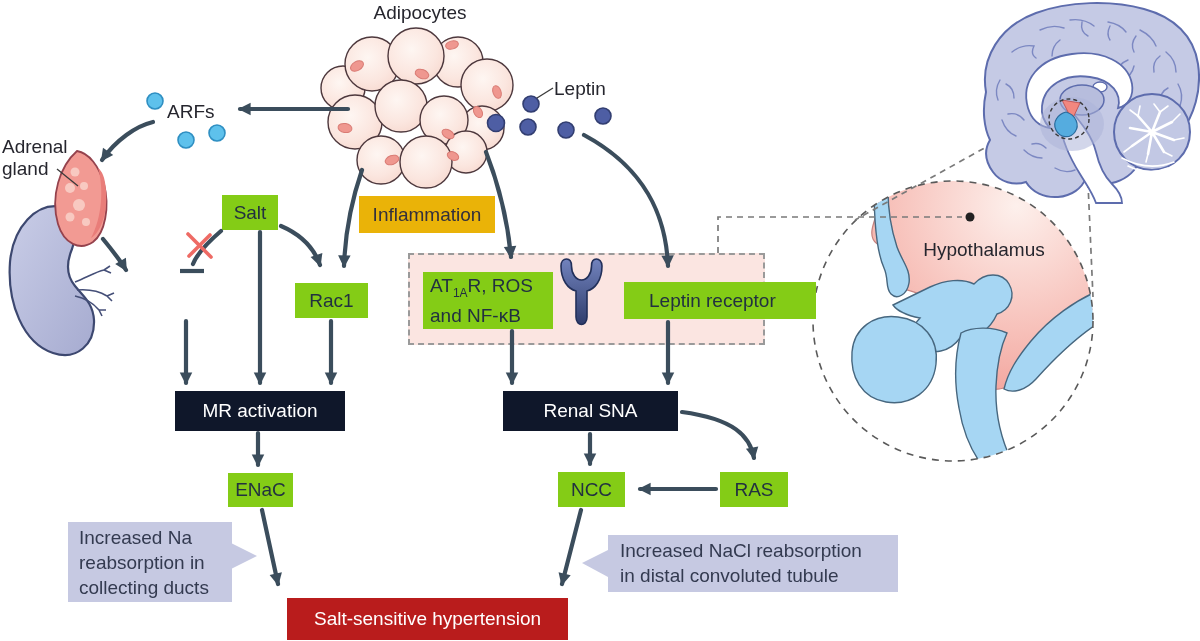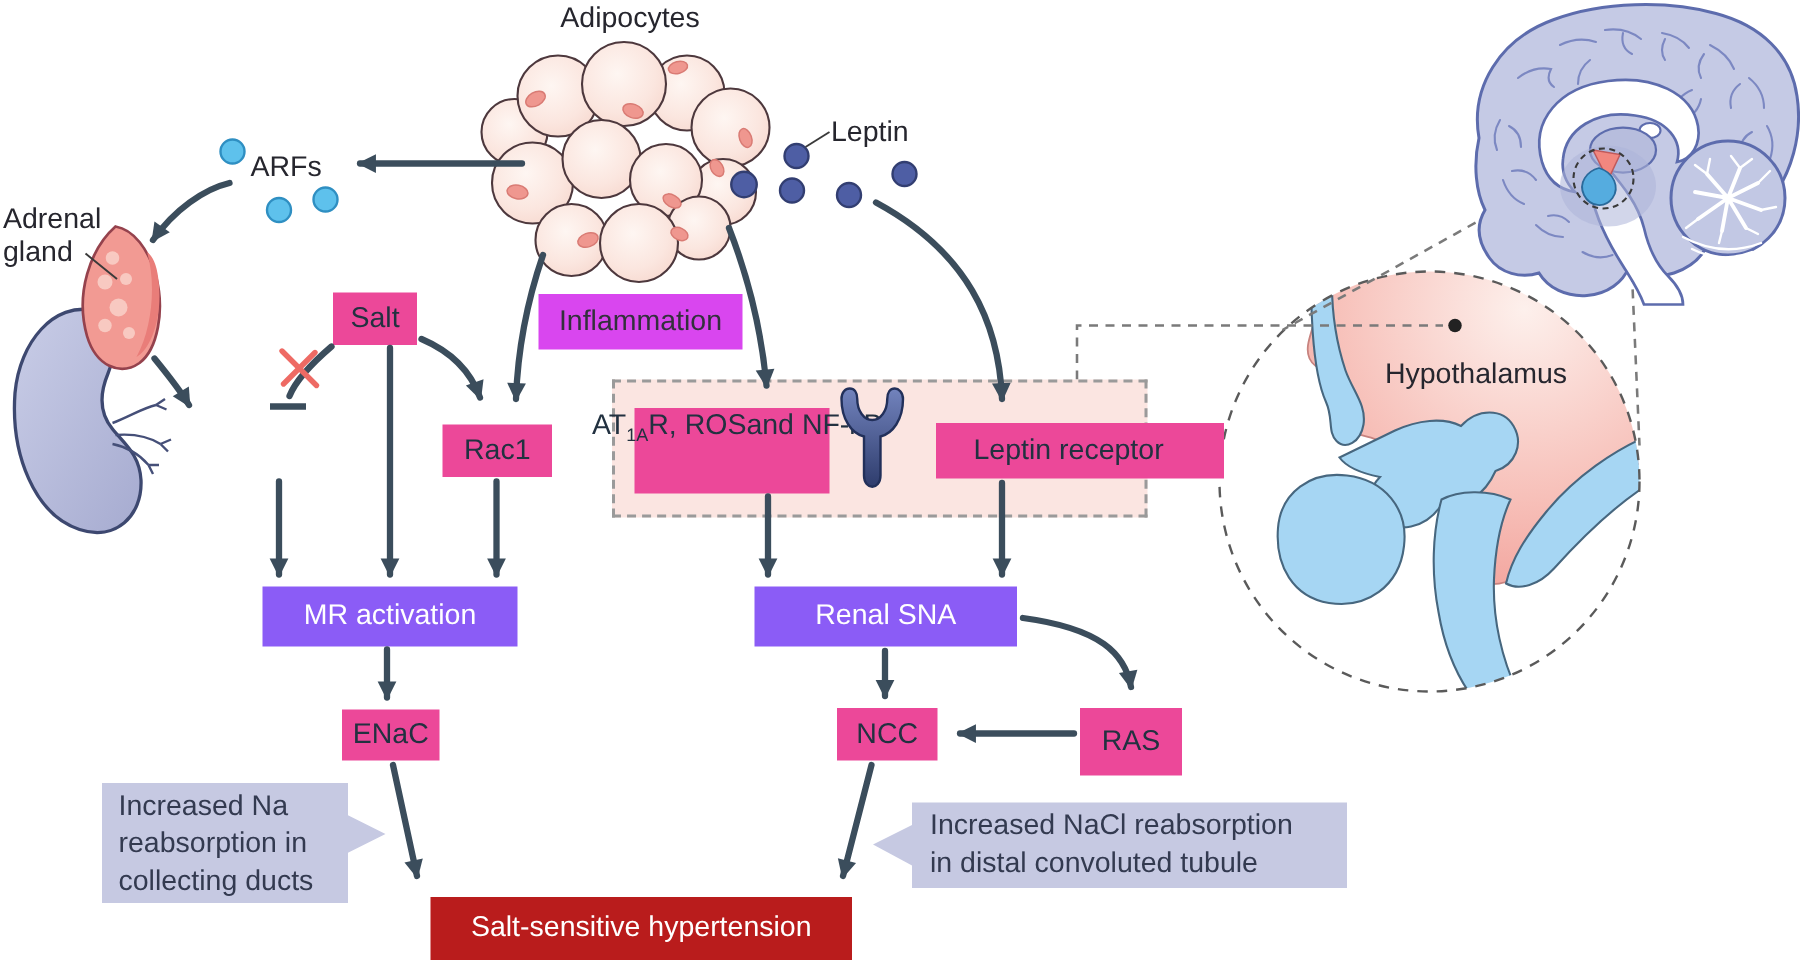--- a/index.html
+++ b/index.html
@@ -4,29 +4,29 @@
 <style>
   html,body{margin:0;padding:0;background:#fff}
   #stage{position:relative;width:1200px;height:641px;background:#ffffff;
          font-family:Liberation Sans, sans-serif;overflow:hidden}
   svg.layer{position:absolute;left:0;top:0}
   #bg{z-index:0}
   #fg{z-index:3}
   .lbl{position:absolute;z-index:2;color:#26262e;font-size:19px;line-height:22px;white-space:nowrap}
   .node{position:absolute;z-index:2;display:flex;align-items:center;justify-content:center;
         font-size:19px;color:#223140;box-sizing:border-box;white-space:nowrap}
-  .blue{background:#ec4899}
-  .dark{background:#8b5cf6;color:#fff}
-  .salmon{background:#d946ef;color:#33303c}
+  .blue{background:#84cc16}
+  .dark{background:#0f172a;color:#fff}
+  .salmon{background:#eab308;color:#33303c}
   .redbox{background:#b91c1c;color:#fff}
   .panel{position:absolute;z-index:1;background:#fbe5e1;border:2px dashed #9a9a9a;box-sizing:border-box}
   .callout{position:absolute;z-index:2;background:#c6c9e2;color:#333a50;font-size:19px;
            line-height:25px;box-sizing:border-box}
   .callout div{white-space:nowrap}
-  .atbox{flex-direction:row;align-items:flex-start;justify-content:center;padding-left:7px;line-height:23px}
+  .atbox{flex-direction:column;align-items:flex-start;justify-content:center;padding-left:7px;line-height:23px}
   .atbox sub{font-size:12px}
   .ctr{text-align:center;justify-content:center}
 </style>
 </head>
 <body>
 
 <div id="stage">
 
 <svg id="bg" class="layer" width="1200" height="641" viewBox="0 0 1200 641">
   <defs>
@@ -210,21 +210,21 @@
   <span>and NF-κB</span>
 </div>
 
 <div class="node blue" style="left:624px;top:282px;width:192px;height:37px;justify-content:flex-start;padding-left:25px">Leptin receptor</div>
 
 <div class="node dark" style="left:175px;top:391px;width:170px;height:40px">MR activation</div>
 <div class="node dark" style="left:503px;top:391px;width:175px;height:40px">Renal SNA</div>
 
 <div class="node blue" style="left:228px;top:473px;width:65px;height:34px">ENaC</div>
 <div class="node blue" style="left:558px;top:472px;width:67px;height:35px">NCC</div>
-<div class="node blue" style="left:720px;top:472px;width:68px;height:45px">RAS</div>
+<div class="node blue" style="left:720px;top:472px;width:68px;height:35px">RAS</div>
 
 <div class="node redbox" style="left:287px;top:598px;width:281px;height:42px">Salt-sensitive hypertension</div>
 
 <div class="callout" style="left:68px;top:522px;width:164px;height:80px;padding:3px 0 0 11px">
   <div>Increased Na</div>
   <div>reabsorption in</div>
   <div>collecting ducts</div>
 </div>
 <div class="callout" style="left:608px;top:535px;width:290px;height:57px;padding:3px 0 0 12px">
   <div>Increased NaCl reabsorption</div>

